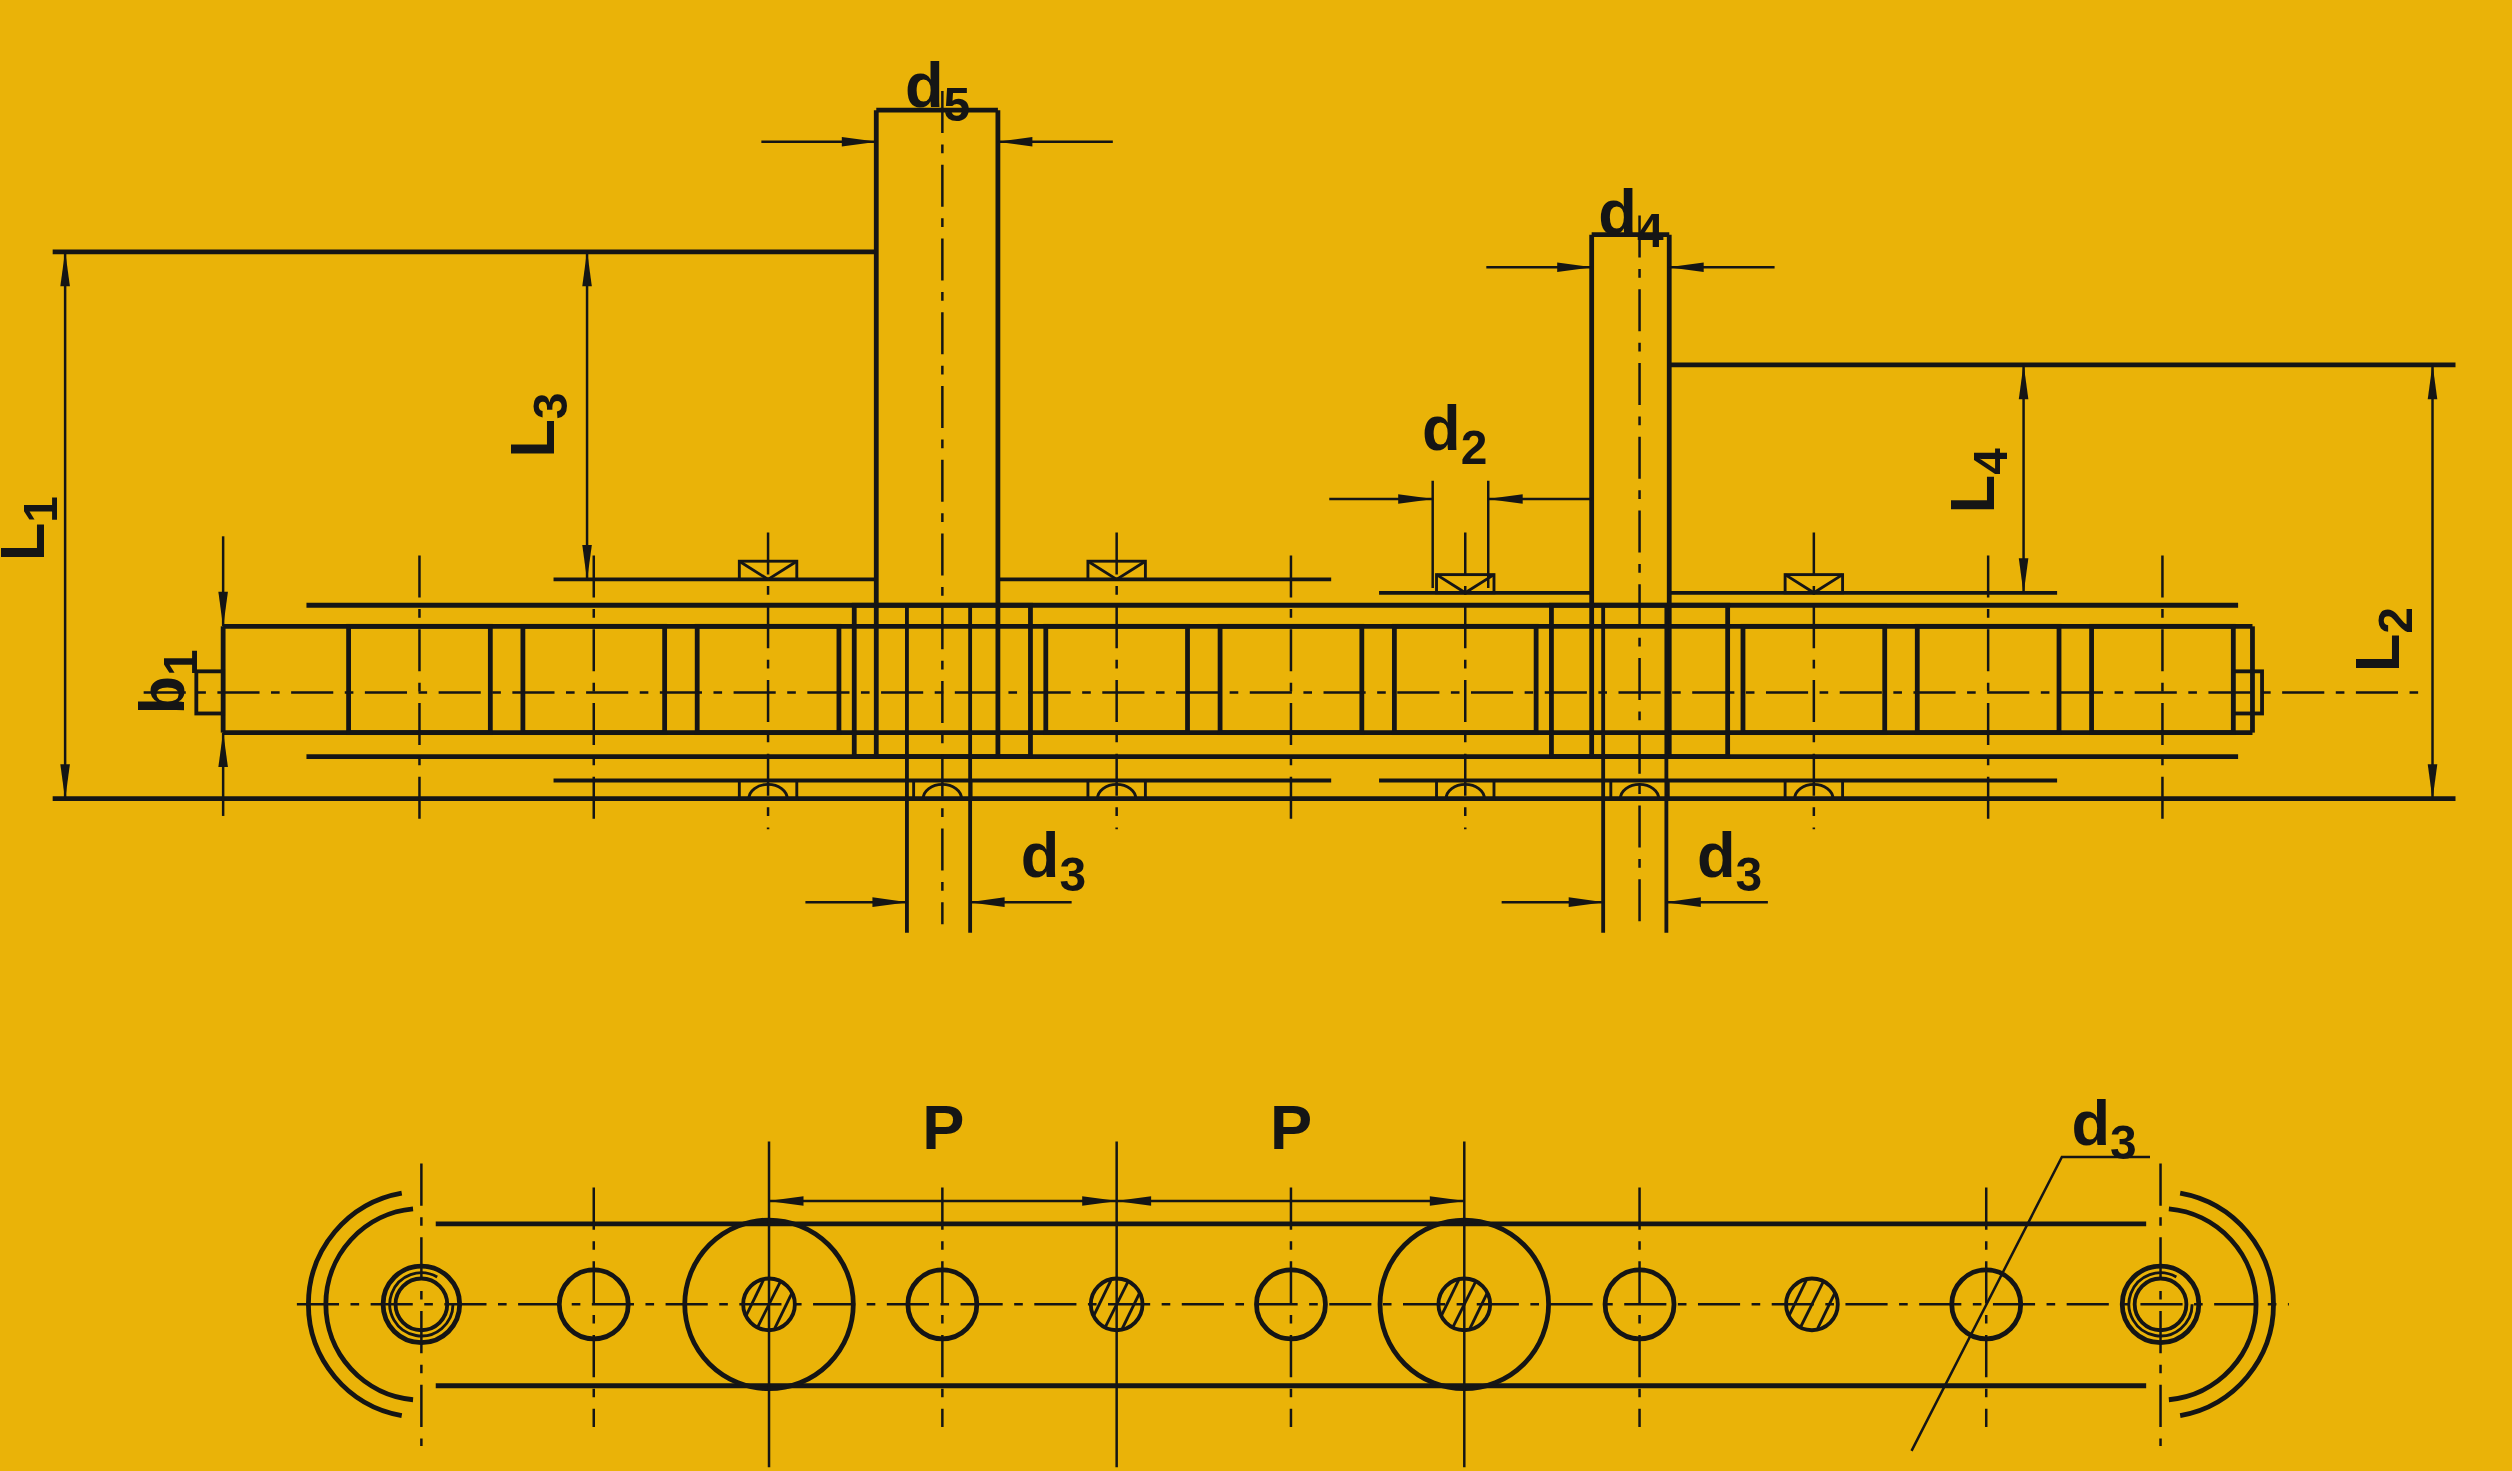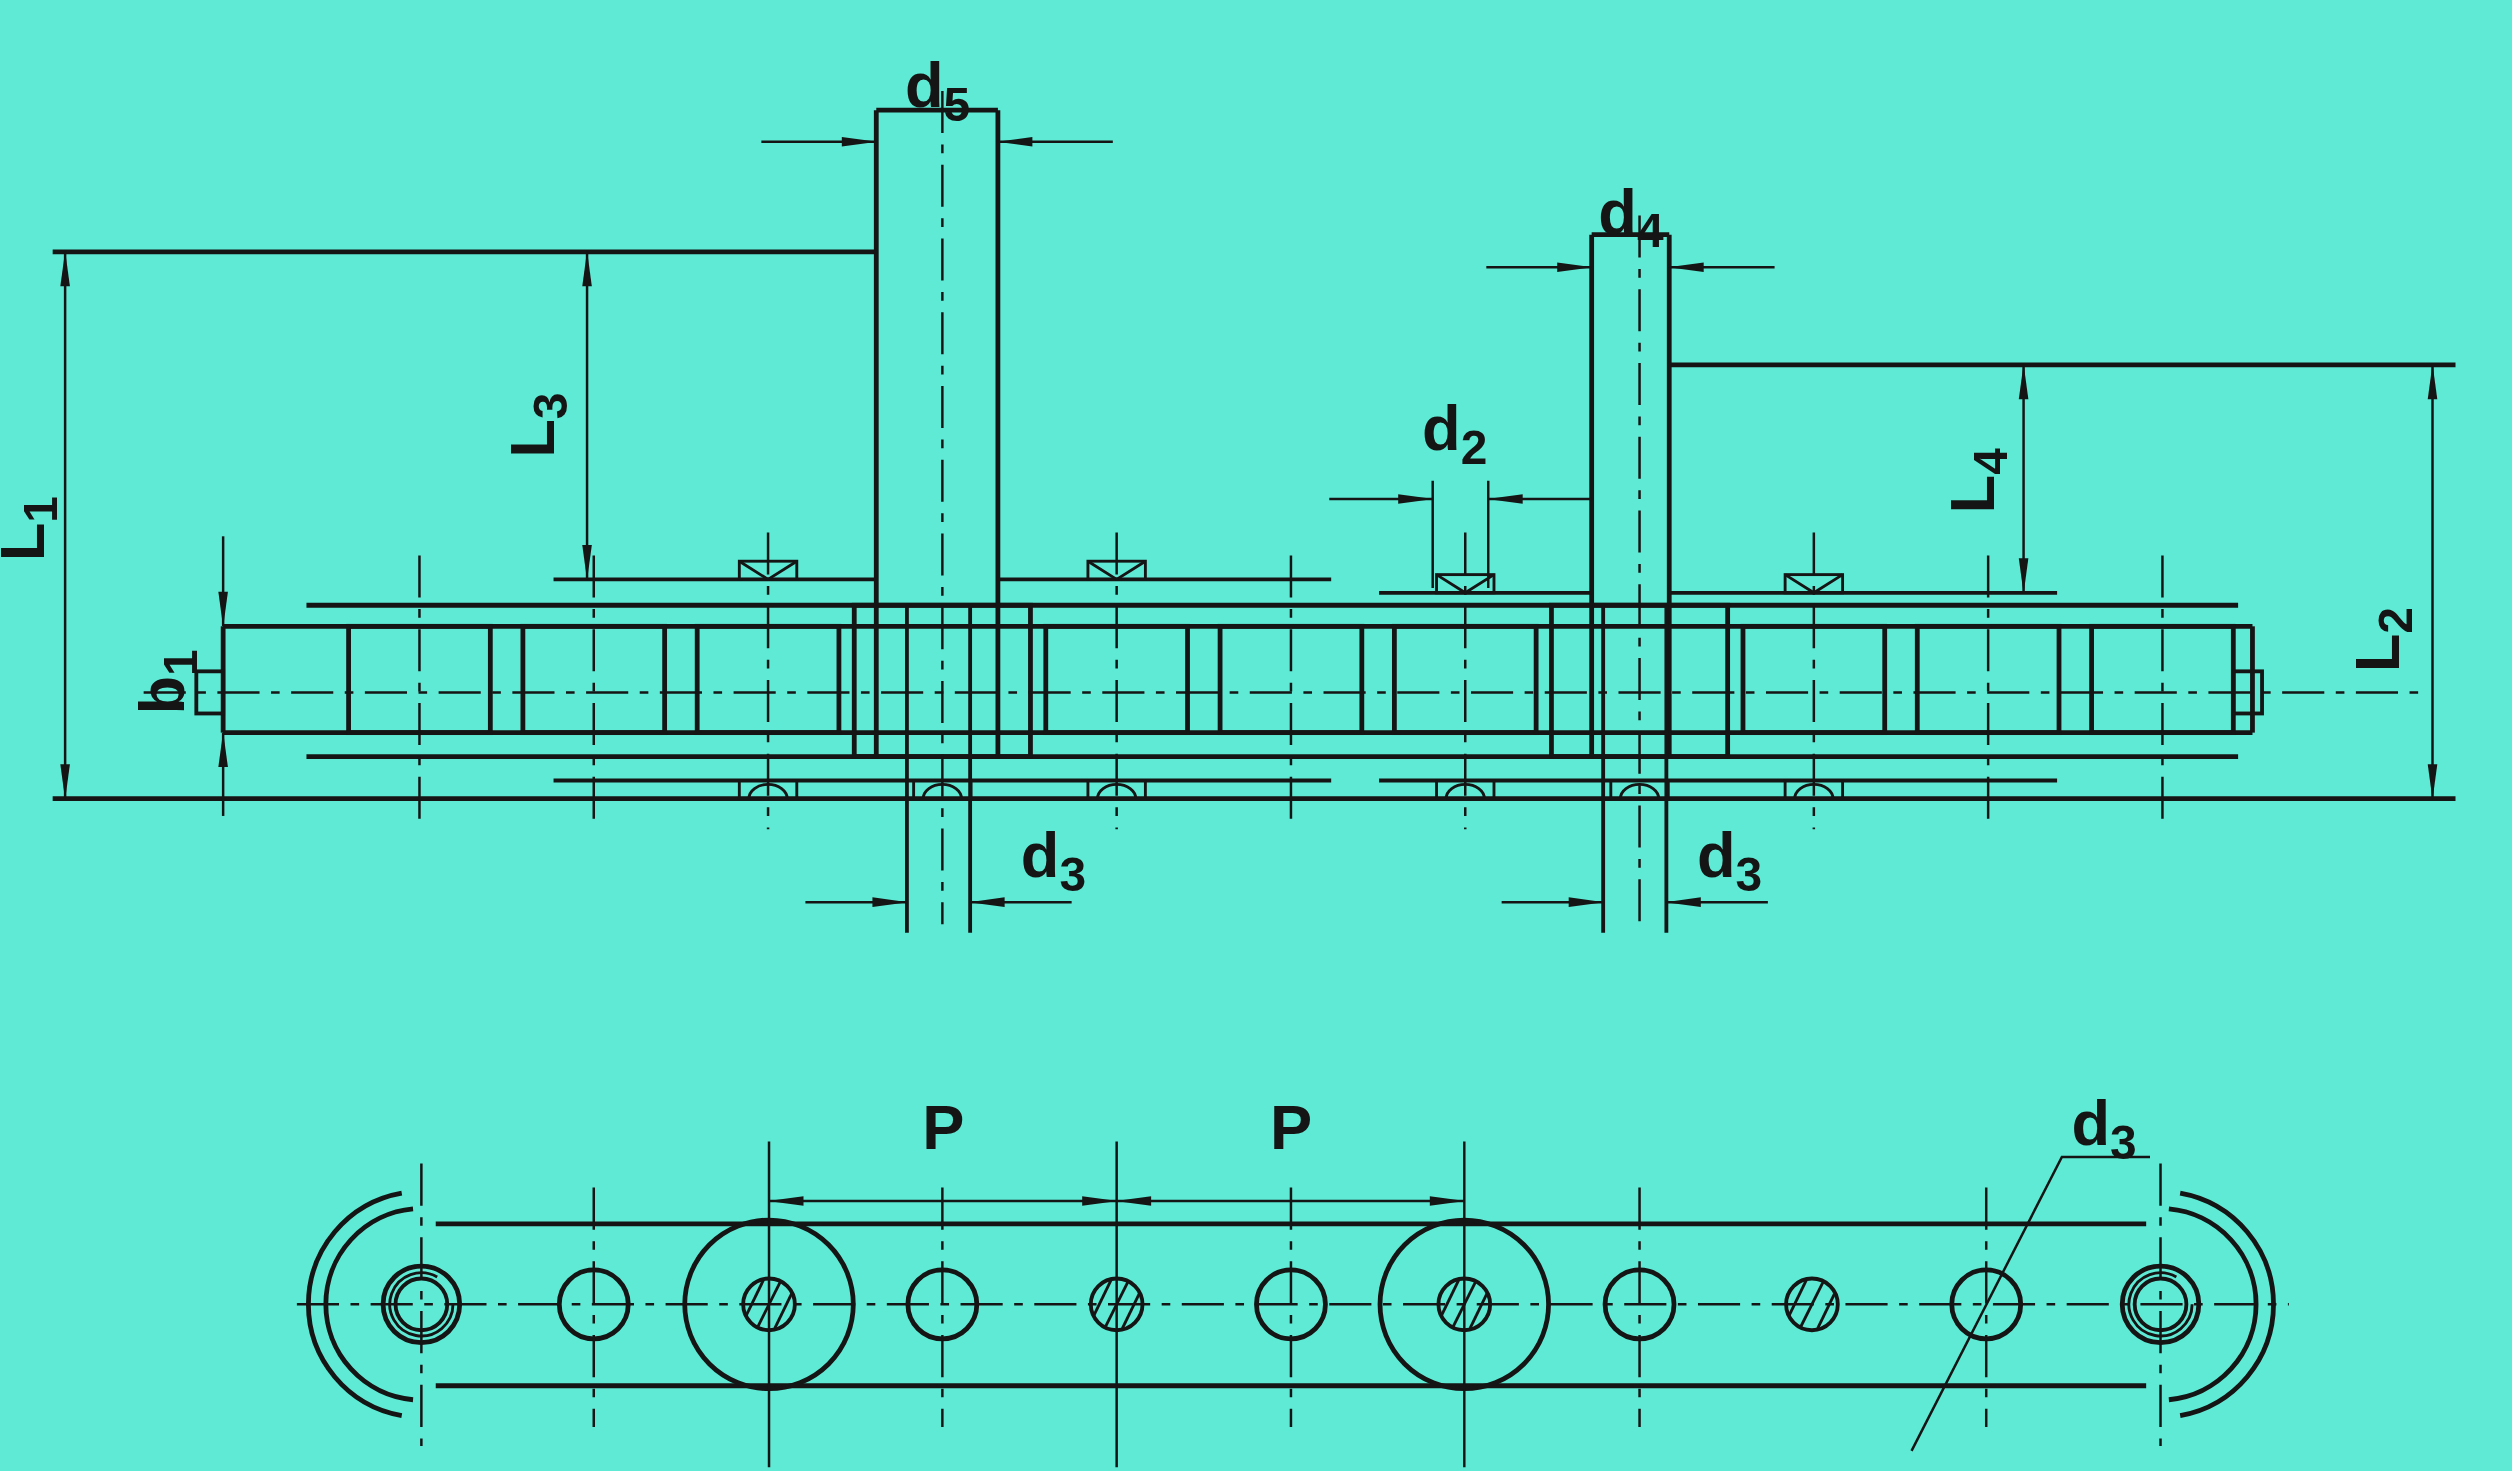--- a/index.html
+++ b/index.html
@@ -1,16 +1,16 @@
 <!DOCTYPE html>
 <html><head>
 <meta charset="utf-8">
 <style>
   html,body{margin:0;padding:0;background:#ffffff;}
-  .page{width:2512px;height:1471px;position:relative;background:#5eead4;overflow:hidden;}
+  .page{width:2512px;height:1471px;position:relative;background:#eab308;overflow:hidden;}
   svg{display:block;}
   .ln{stroke:#151515;fill:none;stroke-linecap:butt;}
   .w5{stroke-width:5;}
   .w4{stroke-width:4;}
   .w3{stroke-width:3;}
   .cl{stroke:#151515;fill:none;stroke-width:2.6;stroke-dasharray:44 12 9 12;}
   .dim{stroke:#151515;fill:none;stroke-width:2.6;}
   text{font-family:"Liberation Sans","DejaVu Sans",sans-serif;font-weight:700;font-size:66px;fill:#151515;}
   .sub{font-size:50px;}
 </style>

